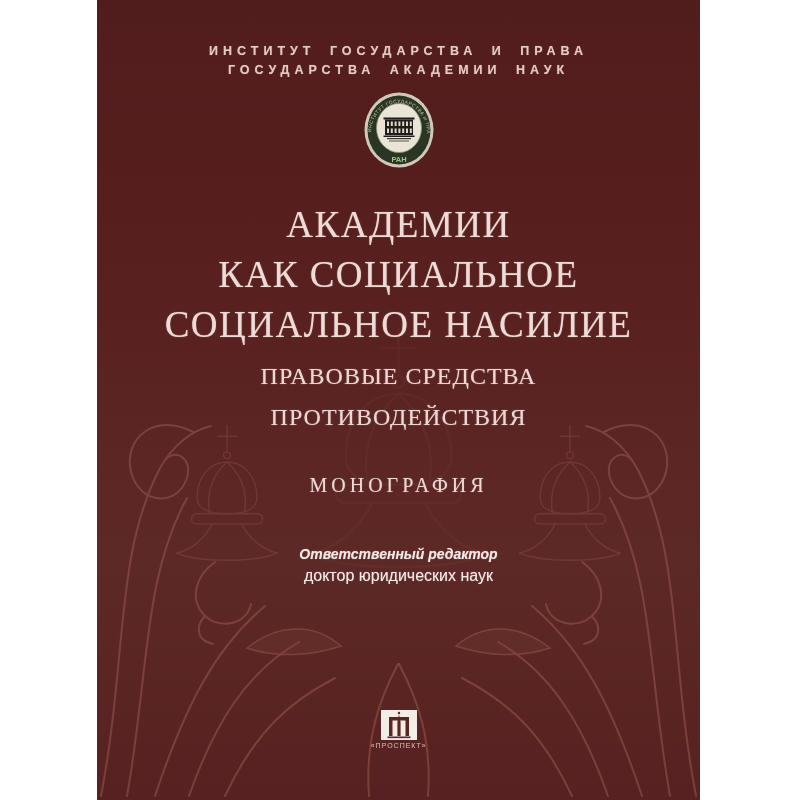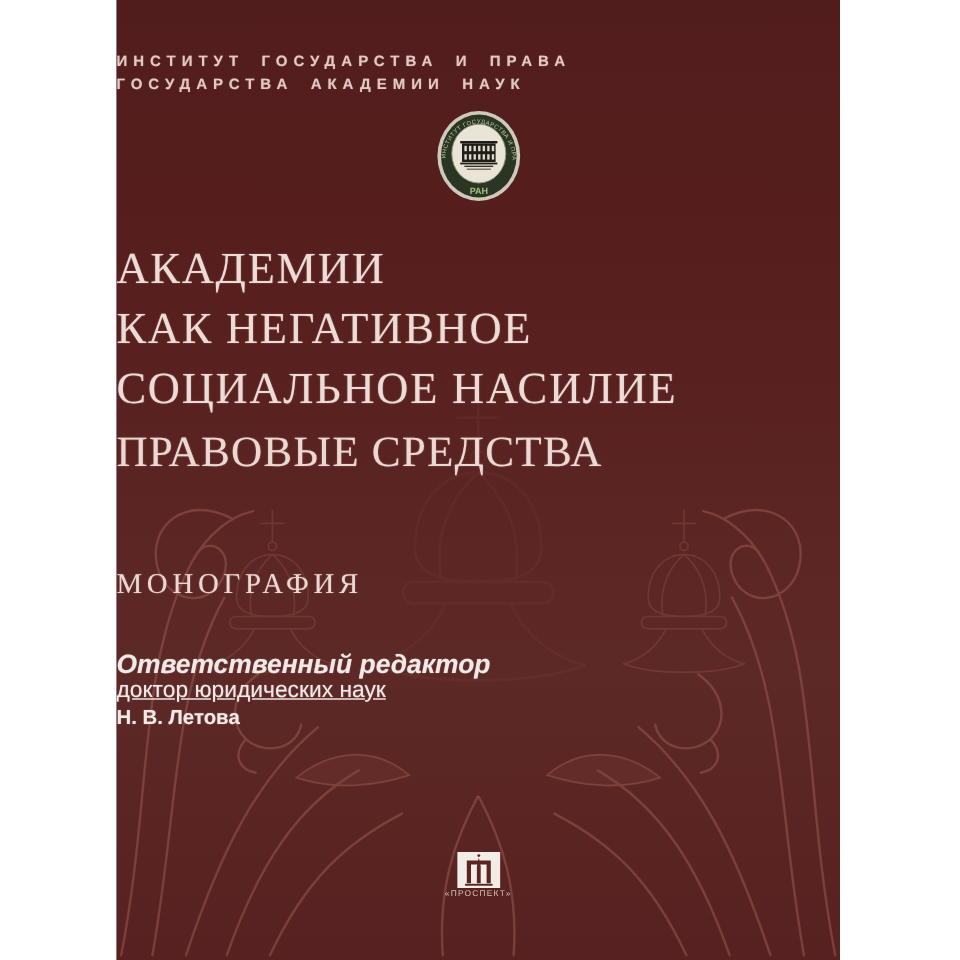--- a/index.html
+++ b/index.html
@@ -5,33 +5,33 @@
   html,body{margin:0;padding:0;background:#ffffff;}
   .page{position:relative;width:800px;height:800px;background:#ffffff;overflow:hidden;
         font-family:"Liberation Sans",sans-serif;}
   .cover{position:absolute;left:97px;top:0;width:603px;height:800px;
          background:linear-gradient(180deg,#511d1c 0%,#571f1e 30%,#5d2926 70%,#562120 100%);
          overflow:hidden;}
   .ornament{position:absolute;left:0;top:0;width:603px;height:800px;}
   .ln{stroke:#9a5850;fill:none;stroke-width:2;stroke-linecap:round;}
   .leaf{stroke:#9a5850;stroke-width:1.5;fill:rgba(154,88,80,0.22);}
 
-  .txt{position:absolute;left:0;right:0;text-align:left;}
+  .txt{position:absolute;left:0;right:0;text-align:center;}
   .institute{top:42px;font-size:12.5px;font-weight:bold;letter-spacing:5px;word-spacing:6px;
              line-height:19px;color:#e2c9c4;text-shadow:0 0 1px rgba(235,205,200,.5);}
   .emblem{top:92px;display:flex;justify-content:center;}
   .title{top:200px;font-family:"Liberation Serif",serif;font-size:37px;letter-spacing:1.5px;
          line-height:50px;color:#eddbd6;text-shadow:0 0 1.3px rgba(240,215,210,.45);}
-  .subtitle{top:356px;font-family:"Liberation Serif",serif;font-size:36px;letter-spacing:1px;
+  .subtitle{top:356px;font-family:"Liberation Serif",serif;font-size:24px;letter-spacing:1px;
             line-height:41px;color:#ebd8d3;text-shadow:0 0 1.3px rgba(240,215,210,.45);}
-  .mono{top:474px;font-family:"Liberation Serif",serif;font-size:24px;letter-spacing:4px;
+  .mono{top:474px;font-family:"Liberation Serif",serif;font-size:20px;letter-spacing:4px;
         color:#ebd8d3;text-shadow:0 0 1.2px rgba(240,215,210,.45);}
   .editor{top:543px;color:#f1e9e7;text-shadow:0 0 1px rgba(250,240,238,.5);}
-  .editor .role{font-size:22px;font-weight:bold;font-style:italic;line-height:22px;}
-  .editor .degree{font-size:19px;line-height:22px;text-decoration:underline;}
+  .editor .role{font-size:14px;font-weight:bold;font-style:italic;line-height:22px;}
+  .editor .degree{font-size:16px;line-height:22px;}
   .editor .name{font-size:17px;font-weight:bold;line-height:22px;}
   .publisher{top:710px;display:flex;flex-direction:column;align-items:center;}
   .publisher .mark{width:36px;height:30px;}
   .publisher .pubname{margin-top:2px;font-size:7px;letter-spacing:1px;color:#d8c0ba;}
 </style>
 </head>
 <body>
 
 <div class="page">
   <div class="cover">
@@ -113,34 +113,34 @@
           <rect x="19.5" y="43.5" width="31" height="1.5" fill="#201d18"></rect>
           <rect x="23" y="46" width="24" height="1.2" fill="#3a352c"></rect>
           <rect x="25" y="48.5" width="20" height="1" fill="#5c564a"></rect>
         </g>
         <text x="35" y="70" text-anchor="middle" font-size="7.5" font-weight="bold" fill="#9fc47e" font-family="Liberation Sans,sans-serif">РАН</text>
       </svg>
     </div>
 
     <div class="txt title">
       <div>АКАДЕМИИ</div>
-      <div>КАК НЕГАТИВНОЕ</div>
+      <div>КАК СОЦИАЛЬНОЕ</div>
       <div>СОЦИАЛЬНОЕ НАСИЛИЕ</div>
     </div>
 
     <div class="txt subtitle">
       <div>ПРАВОВЫЕ СРЕДСТВА</div>
+      <div>ПРОТИВОДЕЙСТВИЯ</div>
     </div>
 
     <div class="txt mono">МОНОГРАФИЯ</div>
 
     <div class="txt editor">
       <div class="role">Ответственный редактор</div>
       <div class="degree">доктор юридических наук</div>
-      <div class="name">Н. В. Летова</div>
     </div>
 
     <div class="txt publisher">
       <svg class="mark" viewBox="0 0 36 30">
         <rect x="0" y="0" width="36" height="30" fill="#f2ede6"></rect>
         <path d="M 8 26 V 7 H 28 V 26 H 24.5 V 10.5 H 11.5 V 26 Z" fill="#5c2522"></path>
         <path d="M 18 4.5 L 19.6 12 V 26 H 16.4 V 12 Z" fill="#5c2522"></path>
         <circle cx="18" cy="3" r="1.2" fill="#5c2522"></circle>
         <rect x="6.5" y="26.5" width="23" height="1.6" fill="#5c2522"></rect>
       </svg>

